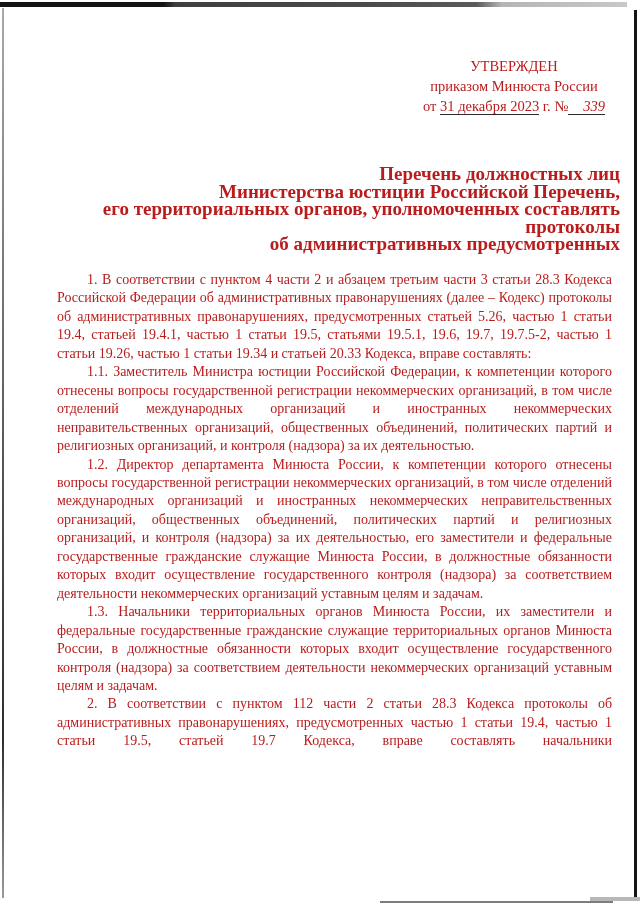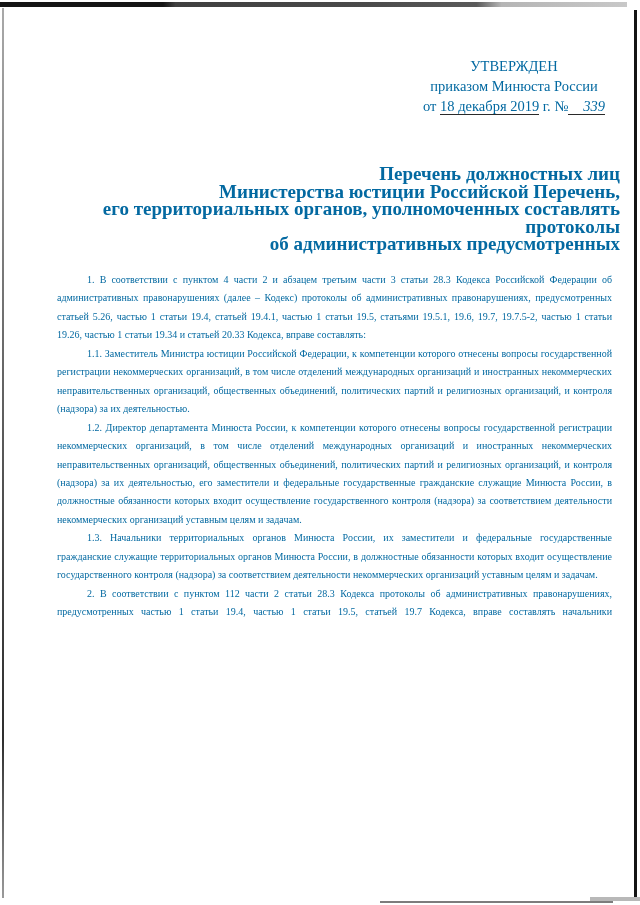--- a/index.html
+++ b/index.html
@@ -3,21 +3,21 @@
 <meta charset="utf-8">
 <style>
   html, body { margin: 0; padding: 0; background: #fff; }
   .page {
     position: relative;
     width: 640px;
     height: 905px;
     background: #ffffff;
     overflow: hidden;
     font-family: "Liberation Serif", "DejaVu Serif", serif;
-    color: #0369a1;
+    color: #b91c1c;
   }
   
   .scan-top {
     position: absolute; left: 0; top: 2px; width: 627px; height: 5px;
     background: linear-gradient(to right,
       #141414 0%, #141414 26%, #3f3f3f 28%, #4a4a4a 58%,
       #5a5a5a 76%, #b5b5b5 80%, #c8c8c8 100%);
   }
   .scan-left {
     position: absolute; left: 2px; top: 8px; width: 2px; height: 890px;
@@ -44,41 +44,41 @@
   .u { border-bottom: 1px solid #2a2a2a; }
   .u-num { border-bottom: 1px solid #2a2a2a; padding-left: 15px; font-style: italic; }
   
   .doc-title {
     position: absolute; top: 165px; left: 20px; right: 20px;
     text-align: right; font-weight: bold; font-size: 19px; line-height: 17.5px;
   }
   
   .doc-body {
     position: absolute; top: 271px; left: 57px; width: 555px;
-    font-size: 10px; line-height: 18.45px;
+    font-size: 14px; line-height: 18.45px;
     text-align: justify;
   }
   .doc-body p { margin: 0; text-indent: 30px; }
   .doc-body p.continued { text-align-last: justify; }
 </style>
 </head>
 <body>
 
 <div class="page">
 
   <div class="scan-top"></div>
   <div class="scan-left"></div>
   <div class="scan-right"></div>
   <div class="scan-bottom"></div>
   <div class="scan-bottom-corner"></div>
 
   <div class="approval">
     <div>УТВЕРЖДЕН</div>
     <div>приказом Минюста России</div>
-    <div><span>от</span> <span class="u">18 декабря 2019</span> <span>г. №</span><span class="u-num">339</span></div>
+    <div><span>от</span> <span class="u">31 декабря 2023</span> <span>г. №</span><span class="u-num">339</span></div>
   </div>
 
   <div class="doc-title">
     <div>Перечень должностных лиц</div>
     <div>Министерства юстиции Российской Перечень,</div>
     <div>его территориальных органов, уполномоченных составлять протоколы</div>
     <div>об административных предусмотренных</div>
   </div>
 
   <div class="doc-body">

